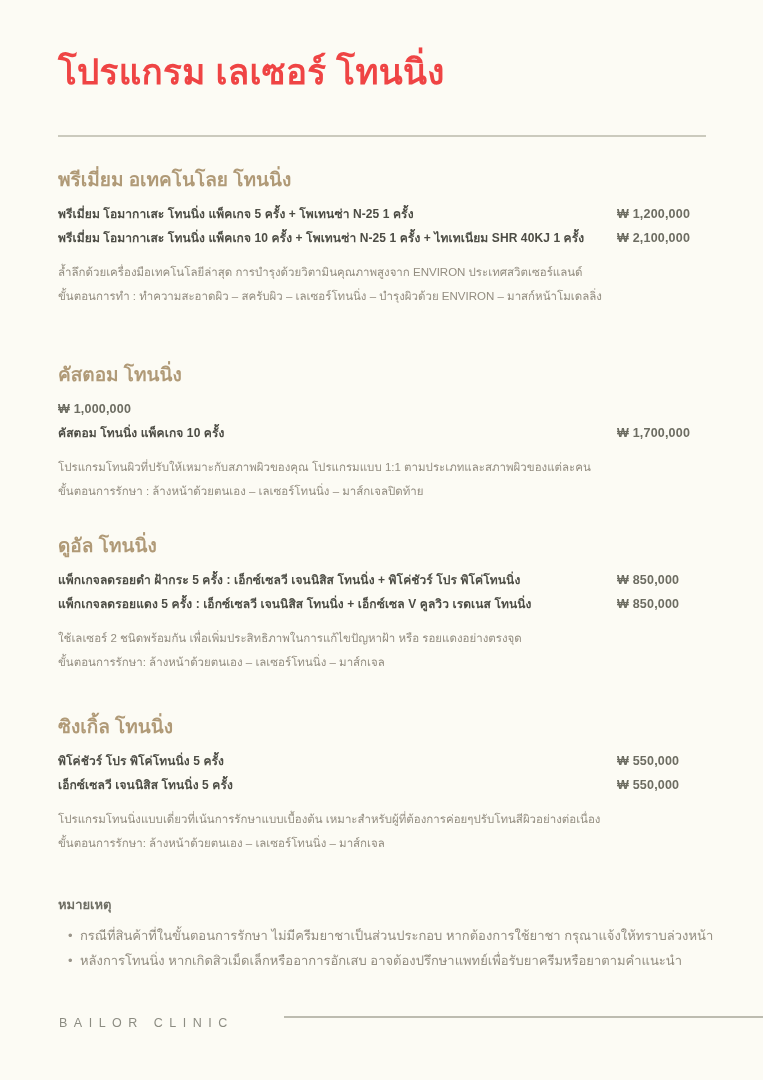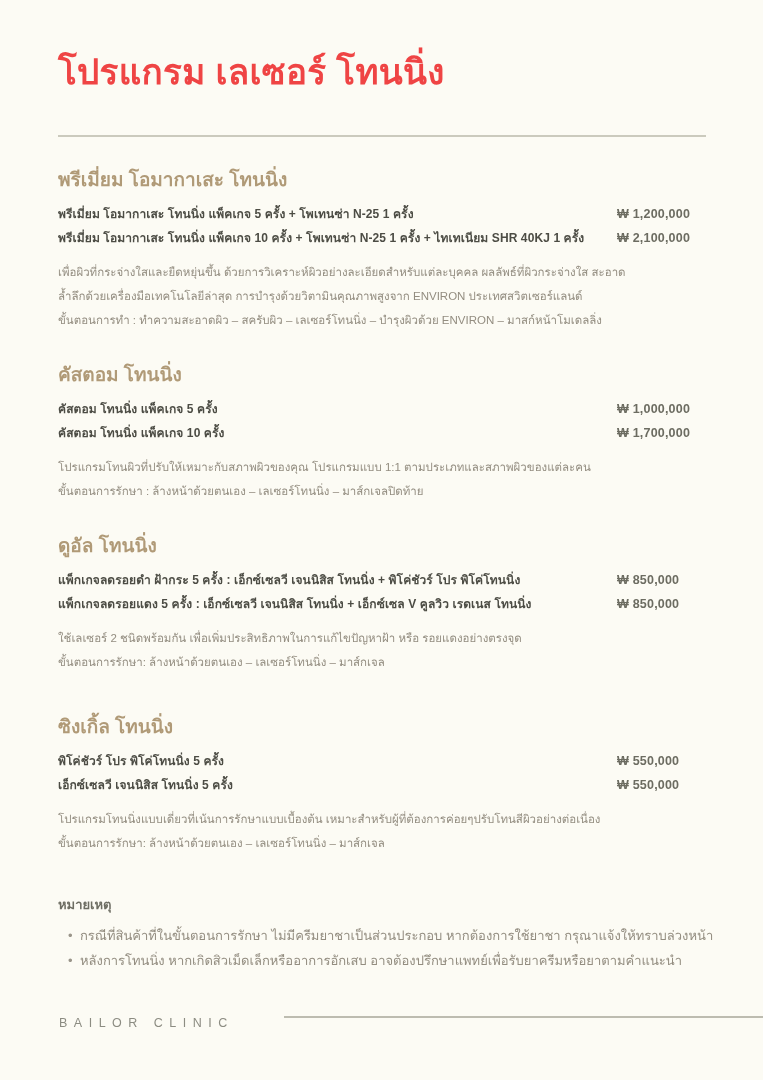--- a/index.html
+++ b/index.html
@@ -171,43 +171,41 @@
 <body>
 
 <div class="page">
 
   <div class="header">
     <div class="page-title">โปรแกรม เลเซอร์ โทนนิ่ง</div>
     <div class="title-rule"></div>
   </div>
 
   <div class="section" style="top:168px;">
-    <div class="section-heading">พรีเมี่ยม โอมากาเสะ โทนนิ่ง</div>
+    <div class="section-heading">พรีเมี่ยม อเทคโนโลย โทนนิ่ง</div>
     <div class="rows">
       <div class="row">
         <span class="row-label">พรีเมี่ยม โอมากาเสะ โทนนิ่ง แพ็คเกจ 5 ครั้ง + โพเทนซ่า N-25 1 ครั้ง</span>
         <span class="row-price">₩ 1,200,000</span>
       </div>
       <div class="row">
         <span class="row-label">พรีเมี่ยม โอมากาเสะ โทนนิ่ง แพ็คเกจ 10 ครั้ง + โพเทนซ่า N-25 1 ครั้ง + ไทเทเนียม SHR 40KJ 1 ครั้ง</span>
         <span class="row-price">₩ 2,100,000</span>
       </div>
     </div>
     <div class="desc">
-      <div class="desc-line">เพื่อผิวที่กระจ่างใสและยืดหยุ่นขึ้น ด้วยการวิเคราะห์ผิวอย่างละเอียดสำหรับแต่ละบุคคล ผลลัพธ์ที่ผิวกระจ่างใส สะอาด</div>
       <div class="desc-line">ล้ำลึกด้วยเครื่องมือเทคโนโลยีล่าสุด การบำรุงด้วยวิตามินคุณภาพสูงจาก ENVIRON ประเทศสวิตเซอร์แลนด์</div>
       <div class="desc-line">ขั้นตอนการทำ : ทำความสะอาดผิว – สครับผิว – เลเซอร์โทนนิ่ง – บำรุงผิวด้วย ENVIRON – มาสก์หน้าโมเดลลิ่ง</div>
     </div>
   </div>
 
   <div class="section" style="top:363px;">
     <div class="section-heading">คัสตอม โทนนิ่ง</div>
     <div class="rows">
       <div class="row">
-        <span class="row-label">คัสตอม โทนนิ่ง แพ็คเกจ 5 ครั้ง</span>
         <span class="row-price">₩ 1,000,000</span>
       </div>
       <div class="row">
         <span class="row-label">คัสตอม โทนนิ่ง แพ็คเกจ 10 ครั้ง</span>
         <span class="row-price">₩ 1,700,000</span>
       </div>
     </div>
     <div class="desc">
       <div class="desc-line">โปรแกรมโทนผิวที่ปรับให้เหมาะกับสภาพผิวของคุณ โปรแกรมแบบ 1:1 ตามประเภทและสภาพผิวของแต่ละคน</div>
       <div class="desc-line">ขั้นตอนการรักษา : ล้างหน้าด้วยตนเอง – เลเซอร์โทนนิ่ง – มาส์กเจลปิดท้าย</div>

